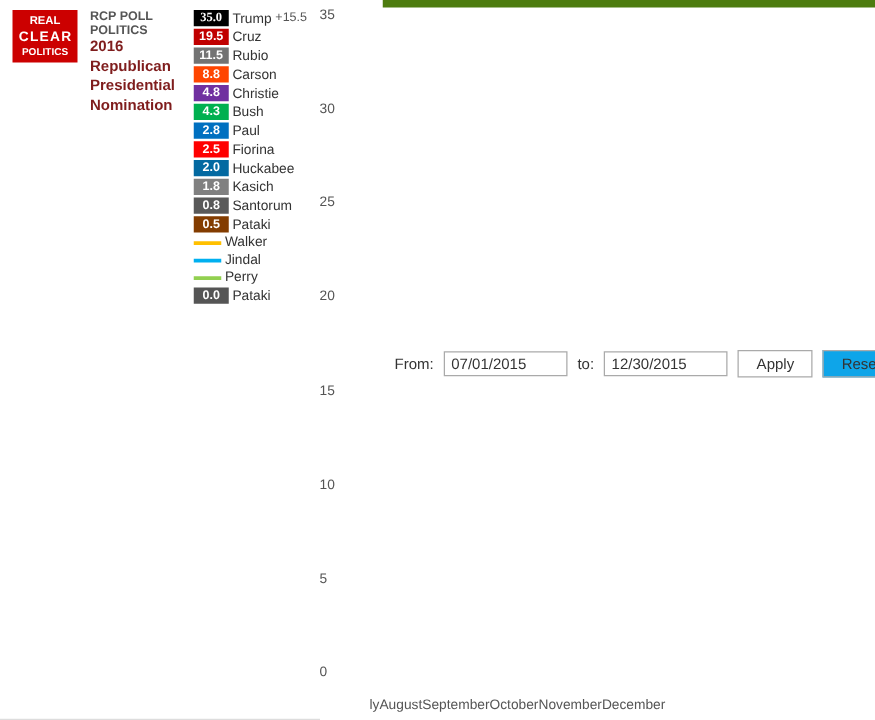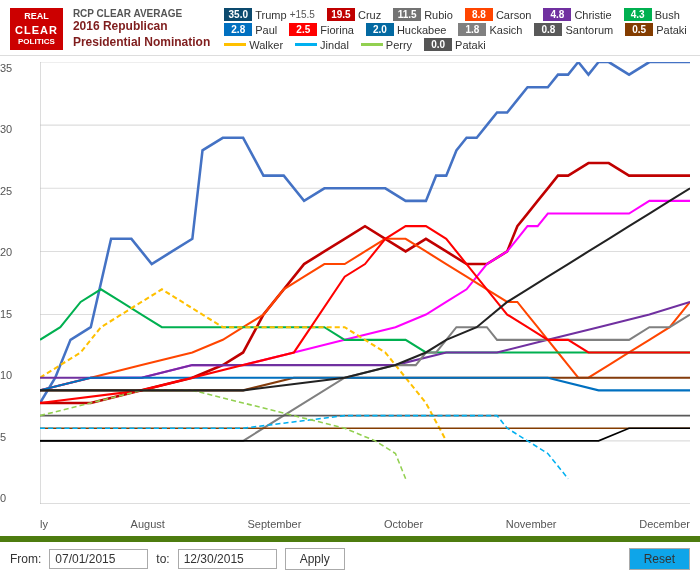--- a/index.html
+++ b/index.html
@@ -1,18 +1,18 @@
 <!DOCTYPE html>
 <html><head>
   <meta charset="utf-8">
   <style>
     * { margin: 0; padding: 0; box-sizing: border-box; }
     body { font-family: Arial, sans-serif; background: #fff; width: 700px; height: 576px; overflow: hidden; }
 
-    .container { width: 700px; height: 576px; display: flex; flex-direction: column; }
+    .container { width: 700px; height: 576px; display: flex; flex-direction: row; }
 
     .header { display: flex; align-items: flex-start; padding: 8px 10px 4px 10px; border-bottom: 1px solid #ddd; background: #fff; }
 
     .logo { background: #c00; color: #fff; font-weight: bold; font-size: 10px; padding: 3px 5px; margin-right: 10px; line-height: 1.3; text-align: center; min-width: 52px; }
     .logo .real { font-size: 9px; }
     .logo .clear { font-size: 11px; letter-spacing: 1px; }
     .logo .politics { font-size: 8px; }
 
     .title-section { margin-right: 14px; }
     .rcp-label { font-size: 10px; color: #555; font-weight: bold; }
@@ -39,27 +39,27 @@
 
 <div class="container">
 
   <div class="header">
     <div class="logo">
       <div class="real">REAL</div>
       <div class="clear">CLEAR</div>
       <div class="politics">POLITICS</div>
     </div>
     <div class="title-section">
-      <div class="rcp-label">RCP CLEAR AVERAGE</div>
+      <div class="rcp-label">RCP POLL POLITICS</div>
       <div class="chart-title">2016 Republican<br>Presidential Nomination</div>
     </div>
     <div class="legend">
 
       <div class="legend-item">
-        <span class="legend-badge" style="background:#0c4a6e;">35.0</span>
+        <span class="legend-badge" style="background:#000000;font-family:Liberation Serif, serif;">35.0</span>
         <span>Trump</span>
         <span style="font-size:10px;color:#555;">+15.5</span>
       </div>
       <div class="legend-item">
         <span class="legend-badge" style="background:#C00000;">19.5</span>
         <span>Cruz</span>
       </div>
       <div class="legend-item">
         <span class="legend-badge" style="background:#737373;">11.5</span>
         <span>Rubio</span>

